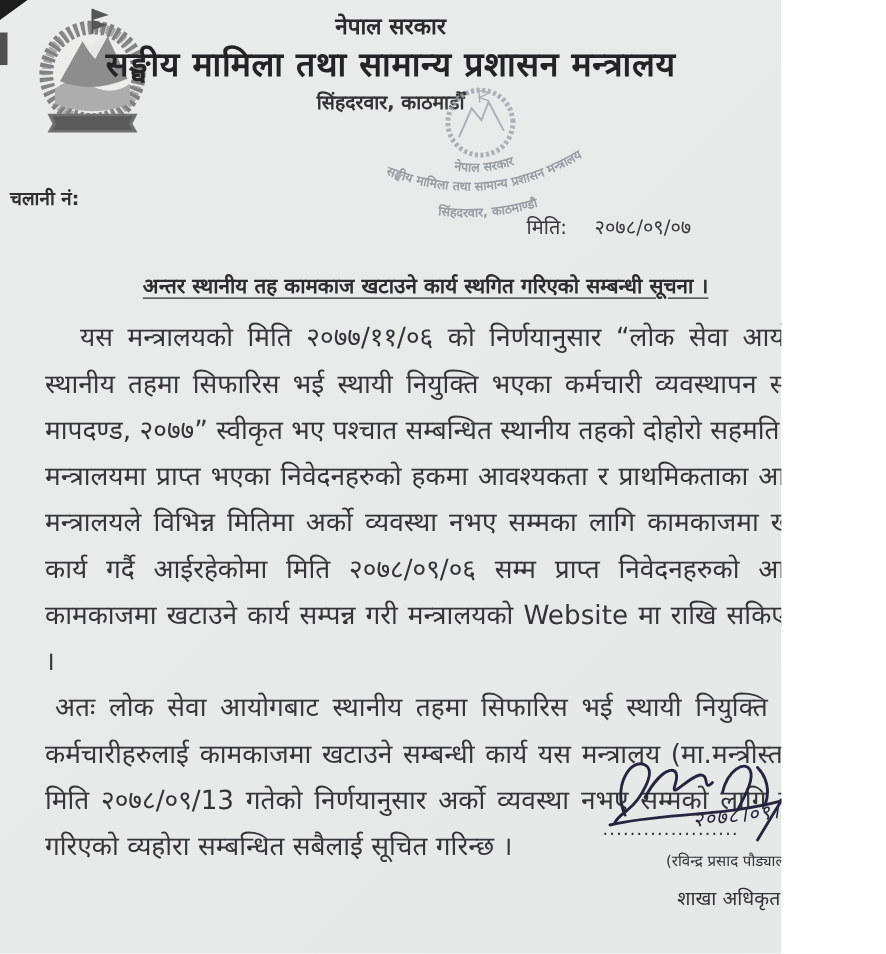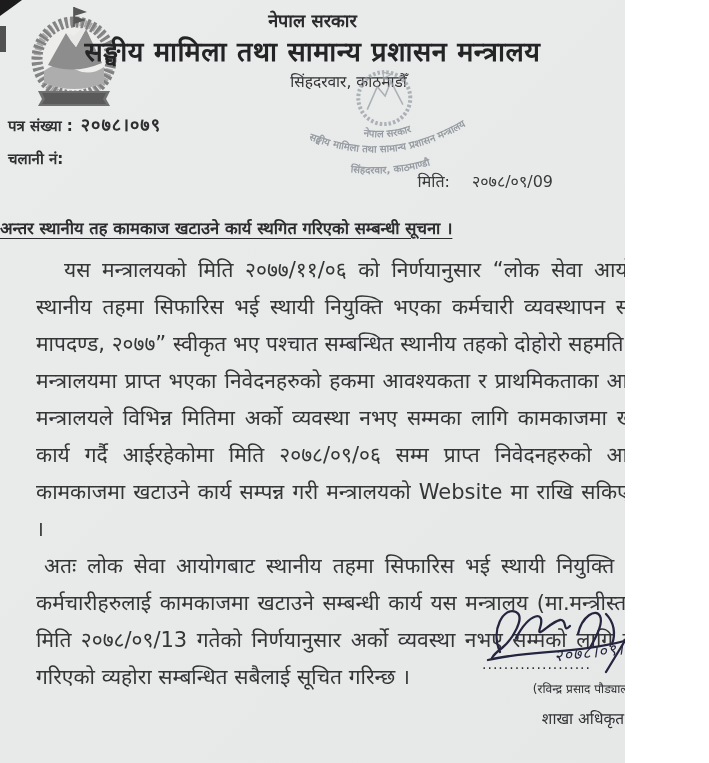--- a/index.html
+++ b/index.html
@@ -19,34 +19,34 @@
   }
   .edge-artifact{
     position:absolute;left:0;top:26px;width:6px;height:26px;
     background:#2a2a2a;opacity:.8;
   }
   
   .emblem{position:absolute;left:24px;top:3px;width:100px;height:104px;}
   .hdr{position:absolute;left:0;width:100%;text-align:center;}
   .gov-line{top:8px;font-size:18px;font-weight:bold;color:#2b2b2d;}
   .ministry-line{top:32px;font-size:27px;font-weight:bold;color:#242426;letter-spacing:.5px;}
-  .address-line{top:70px;font-size:15.5px;font-weight:normal;color:#333335;padding-left:36px;}
+  .address-line{top:70px;font-size:15.5px;font-weight:bold;color:#333335;}
   
   .letter-no{position:absolute;left:8px;top:112px;font-size:15px;font-weight:bold;color:#2f2f31;}
   .letter-no .num{font-size:18px;font-weight:bold;margin-left:8px;letter-spacing:1px;}
   .chalani{position:absolute;left:8px;top:148px;font-size:15px;font-weight:bold;color:#2f2f31;}
   .date-line{position:absolute;right:72px;top:170px;font-size:16px;color:#3a3a3c;}
   .date-line .lbl{margin-right:22px;}
   
   .stamp{position:absolute;left:295px;top:68px;width:184px;height:122px;
     transform:rotate(-5deg);opacity:.9;}
   
   .subject{
-    position:absolute;left:0;top:216px;width:100%;
-    font-size:16.5px;font-weight:bold;color:#2d2d2f;
+    position:absolute;left:0;top:216px;width:100%;text-align:center;
+    font-size:16.5px;font-weight:bold;color:#2d2d2f;padding-left:28px;
   }
   .subject span{text-decoration:underline;text-underline-offset:4px;}
   
   .body{
     position:absolute;left:36px;top:252px;width:637px;
     font-size:21px;line-height:37px;text-align:justify;color:#353537;
   }
   .body p{margin:0;}
   .body p.p1{text-indent:28px;}
   .body p.p2{margin-top:0;text-indent:8px;}
@@ -91,23 +91,20 @@
 
       <path d="M14,88 L86,88 L82,96 L86,103 L14,103 L18,96 Z" fill="#707070"></path>
       <path d="M18,90 L82,90 L79,96 L82,101 L18,101 L21,96 Z" fill="#5a5a5a"></path>
     </svg>
   </div>
 
   <div class="hdr gov-line">नेपाल सरकार</div>
   <div class="hdr ministry-line">सङ्घीय मामिला तथा सामान्य प्रशासन मन्त्रालय</div>
   <div class="hdr address-line">सिंहदरवार, काठमाडौँ</div>
 
-  <div class="letter-no">
-    <span>पत्र संख्या :</span><span class="num">२०७८।०७९</span>
-  </div>
   <div class="chalani">चलानी नं:</div>
 
   <div class="stamp">
     <svg viewBox="0 0 184 122" width="184" height="122">
       <g stroke="#9aa0a8" fill="none" opacity="0.85">
         <circle cx="92" cy="30" r="26" stroke-width="4" stroke-dasharray="2.5 2"></circle>
         <path d="M74,40 L86,18 L93,28 L100,14 L110,38" stroke-width="1.6"></path>
         <line x1="93" y1="4" x2="93" y2="14" stroke-width="1.2"></line>
         <path d="M93,4 L101,7 L93,10 L100,13" stroke-width="1.2"></path>
       </g>
@@ -122,21 +119,21 @@
       <text font-size="10" fill="#8f949c" font-weight="bold">
         <textPath href="#arc2" startOffset="50%" text-anchor="middle">सङ्घीय मामिला तथा सामान्य प्रशासन मन्त्रालय</textPath>
       </text>
       <text font-size="10" fill="#8f949c" font-weight="bold">
         <textPath href="#arc3" startOffset="50%" text-anchor="middle">सिंहदरवार, काठमाण्डौ</textPath>
       </text>
     </svg>
   </div>
 
   <div class="date-line">
-    <span class="lbl">मिति:</span><span>२०७८/०९/09</span>
+    <span class="lbl">मिति:</span><span>२०७८/०९/०७</span>
   </div>
 
   <div class="subject">
     <span>अन्तर स्थानीय तह कामकाज खटाउने कार्य स्थगित गरिएको सम्बन्धी सूचना ।</span>
   </div>
 
   <div class="body">
     <p class="p1">यस मन्त्रालयको मिति २०७७/११/०६ को निर्णयानुसार “लोक सेवा आयोगबाट स्थानीय तहमा सिफारिस भई स्थायी नियुक्ति भएका कर्मचारी व्यवस्थापन सम्बन्धी मापदण्ड, २०७७” स्वीकृत भए पश्चात सम्बन्धित स्थानीय तहको दोहोरो सहमति सहित मन्त्रालयमा प्राप्त भएका निवेदनहरुको हकमा आवश्यकता र प्राथमिकताका आधारमा मन्त्रालयले विभिन्न मितिमा अर्को व्यवस्था नभए सम्मका लागि कामकाजमा खटाउने कार्य गर्दै आईरहेकोमा मिति २०७८/०९/०६ सम्म प्राप्त निवेदनहरुको आधारमा कामकाजमा खटाउने कार्य सम्पन्न गरी मन्त्रालयको Website मा राखि सकिएको छ ।</p>
     <p class="p2">अतः लोक सेवा आयोगबाट स्थानीय तहमा सिफारिस भई स्थायी नियुक्ति भएका कर्मचारीहरुलाई कामकाजमा खटाउने सम्बन्धी कार्य यस मन्त्रालय (मा.मन्त्रीस्तर) को मिति २०७८/०९/13 गतेको निर्णयानुसार अर्को व्यवस्था नभए सम्मको लागि स्थगित गरिएको व्यहोरा सम्बन्धित सबैलाई सूचित गरिन्छ ।</p>
   </div>

